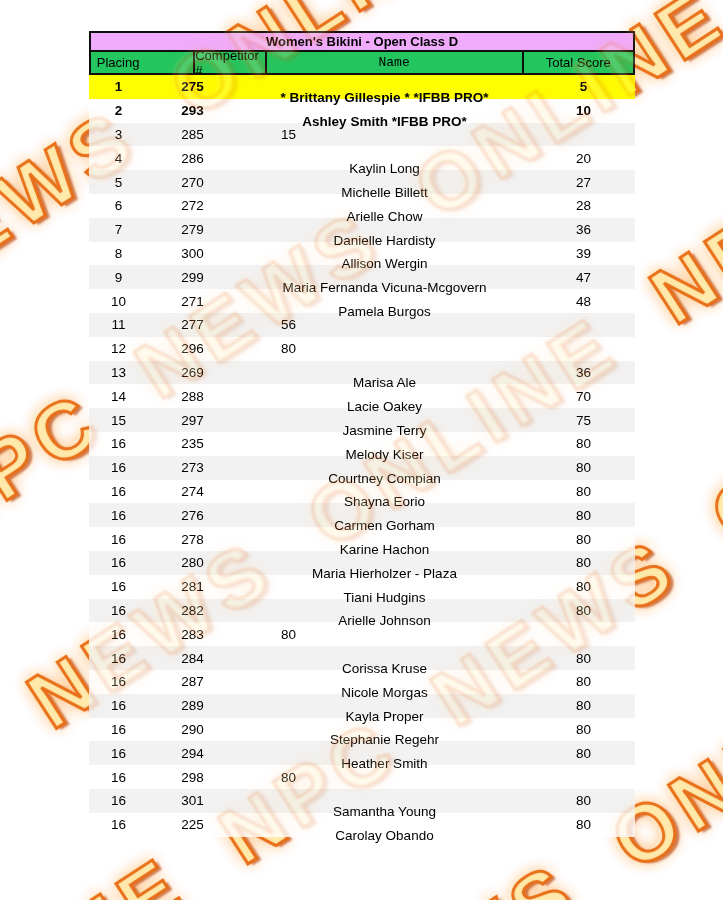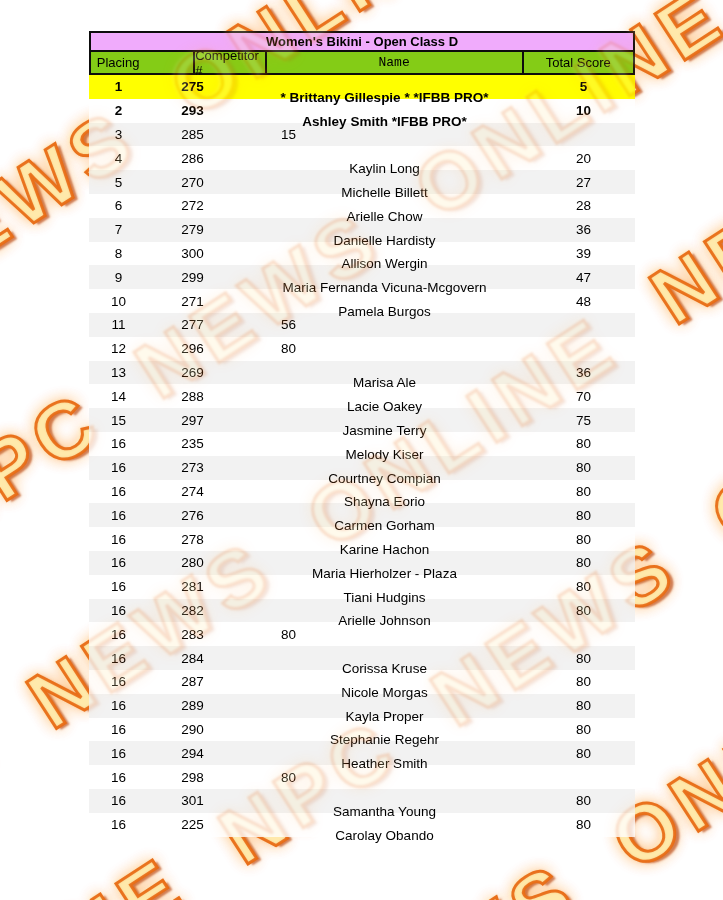--- a/index.html
+++ b/index.html
@@ -42,21 +42,21 @@
     font-size:13.5px;color:#000;
   }
   .title-row{
     box-sizing:border-box;height:21px;
     background:#f0abfc;border:2px solid #0d0d0d;
     display:flex;align-items:center;justify-content:center;
     font-weight:bold;font-size:13px;
   }
   .header-row{
     box-sizing:border-box;height:23px;
-    background:#84cc16;border:2px solid #0d0d0d;border-top:none;
+    background:#22c55e;border:2px solid #0d0d0d;border-top:none;
     display:flex;
   }
   .header-cell{
     box-sizing:border-box;
     display:flex;align-items:center;justify-content:center;
     font-size:13px;border-left:2px solid #0d0d0d;
   }
   .header-cell:first-child{border-left:none;}
   .hc-placing{width:57px;}
   .hc-comp{width:75px;margin-left:48px;}

